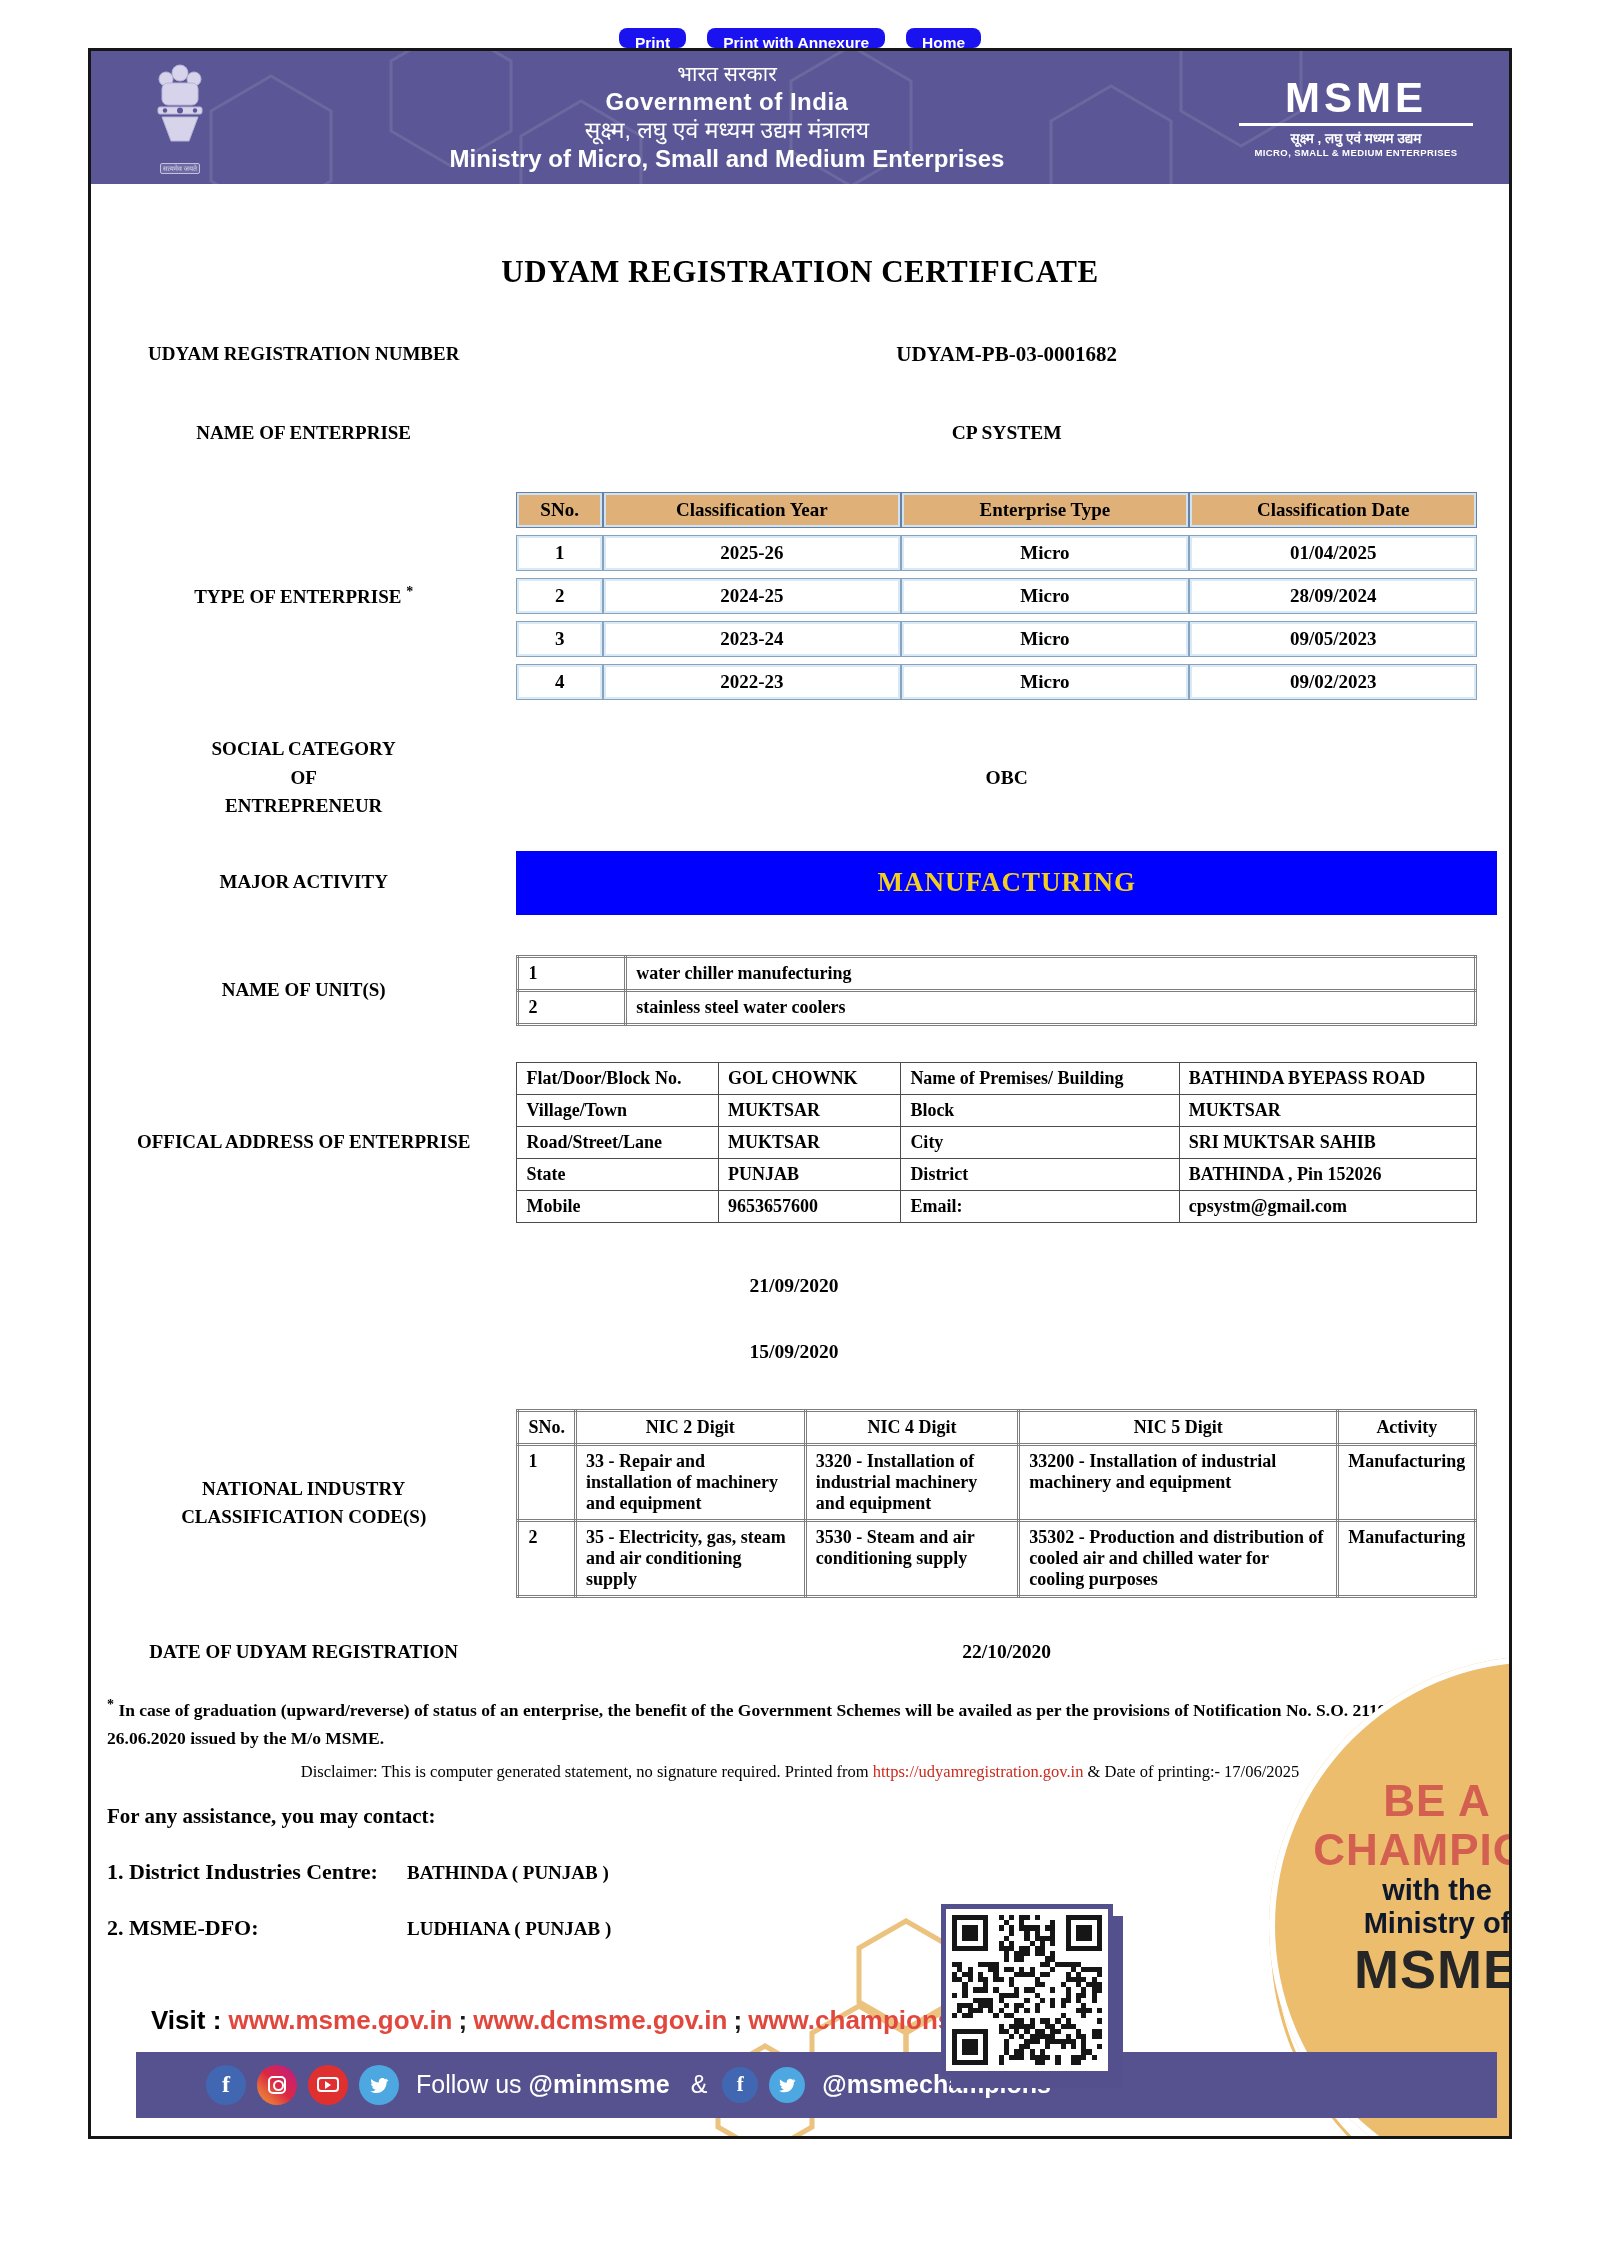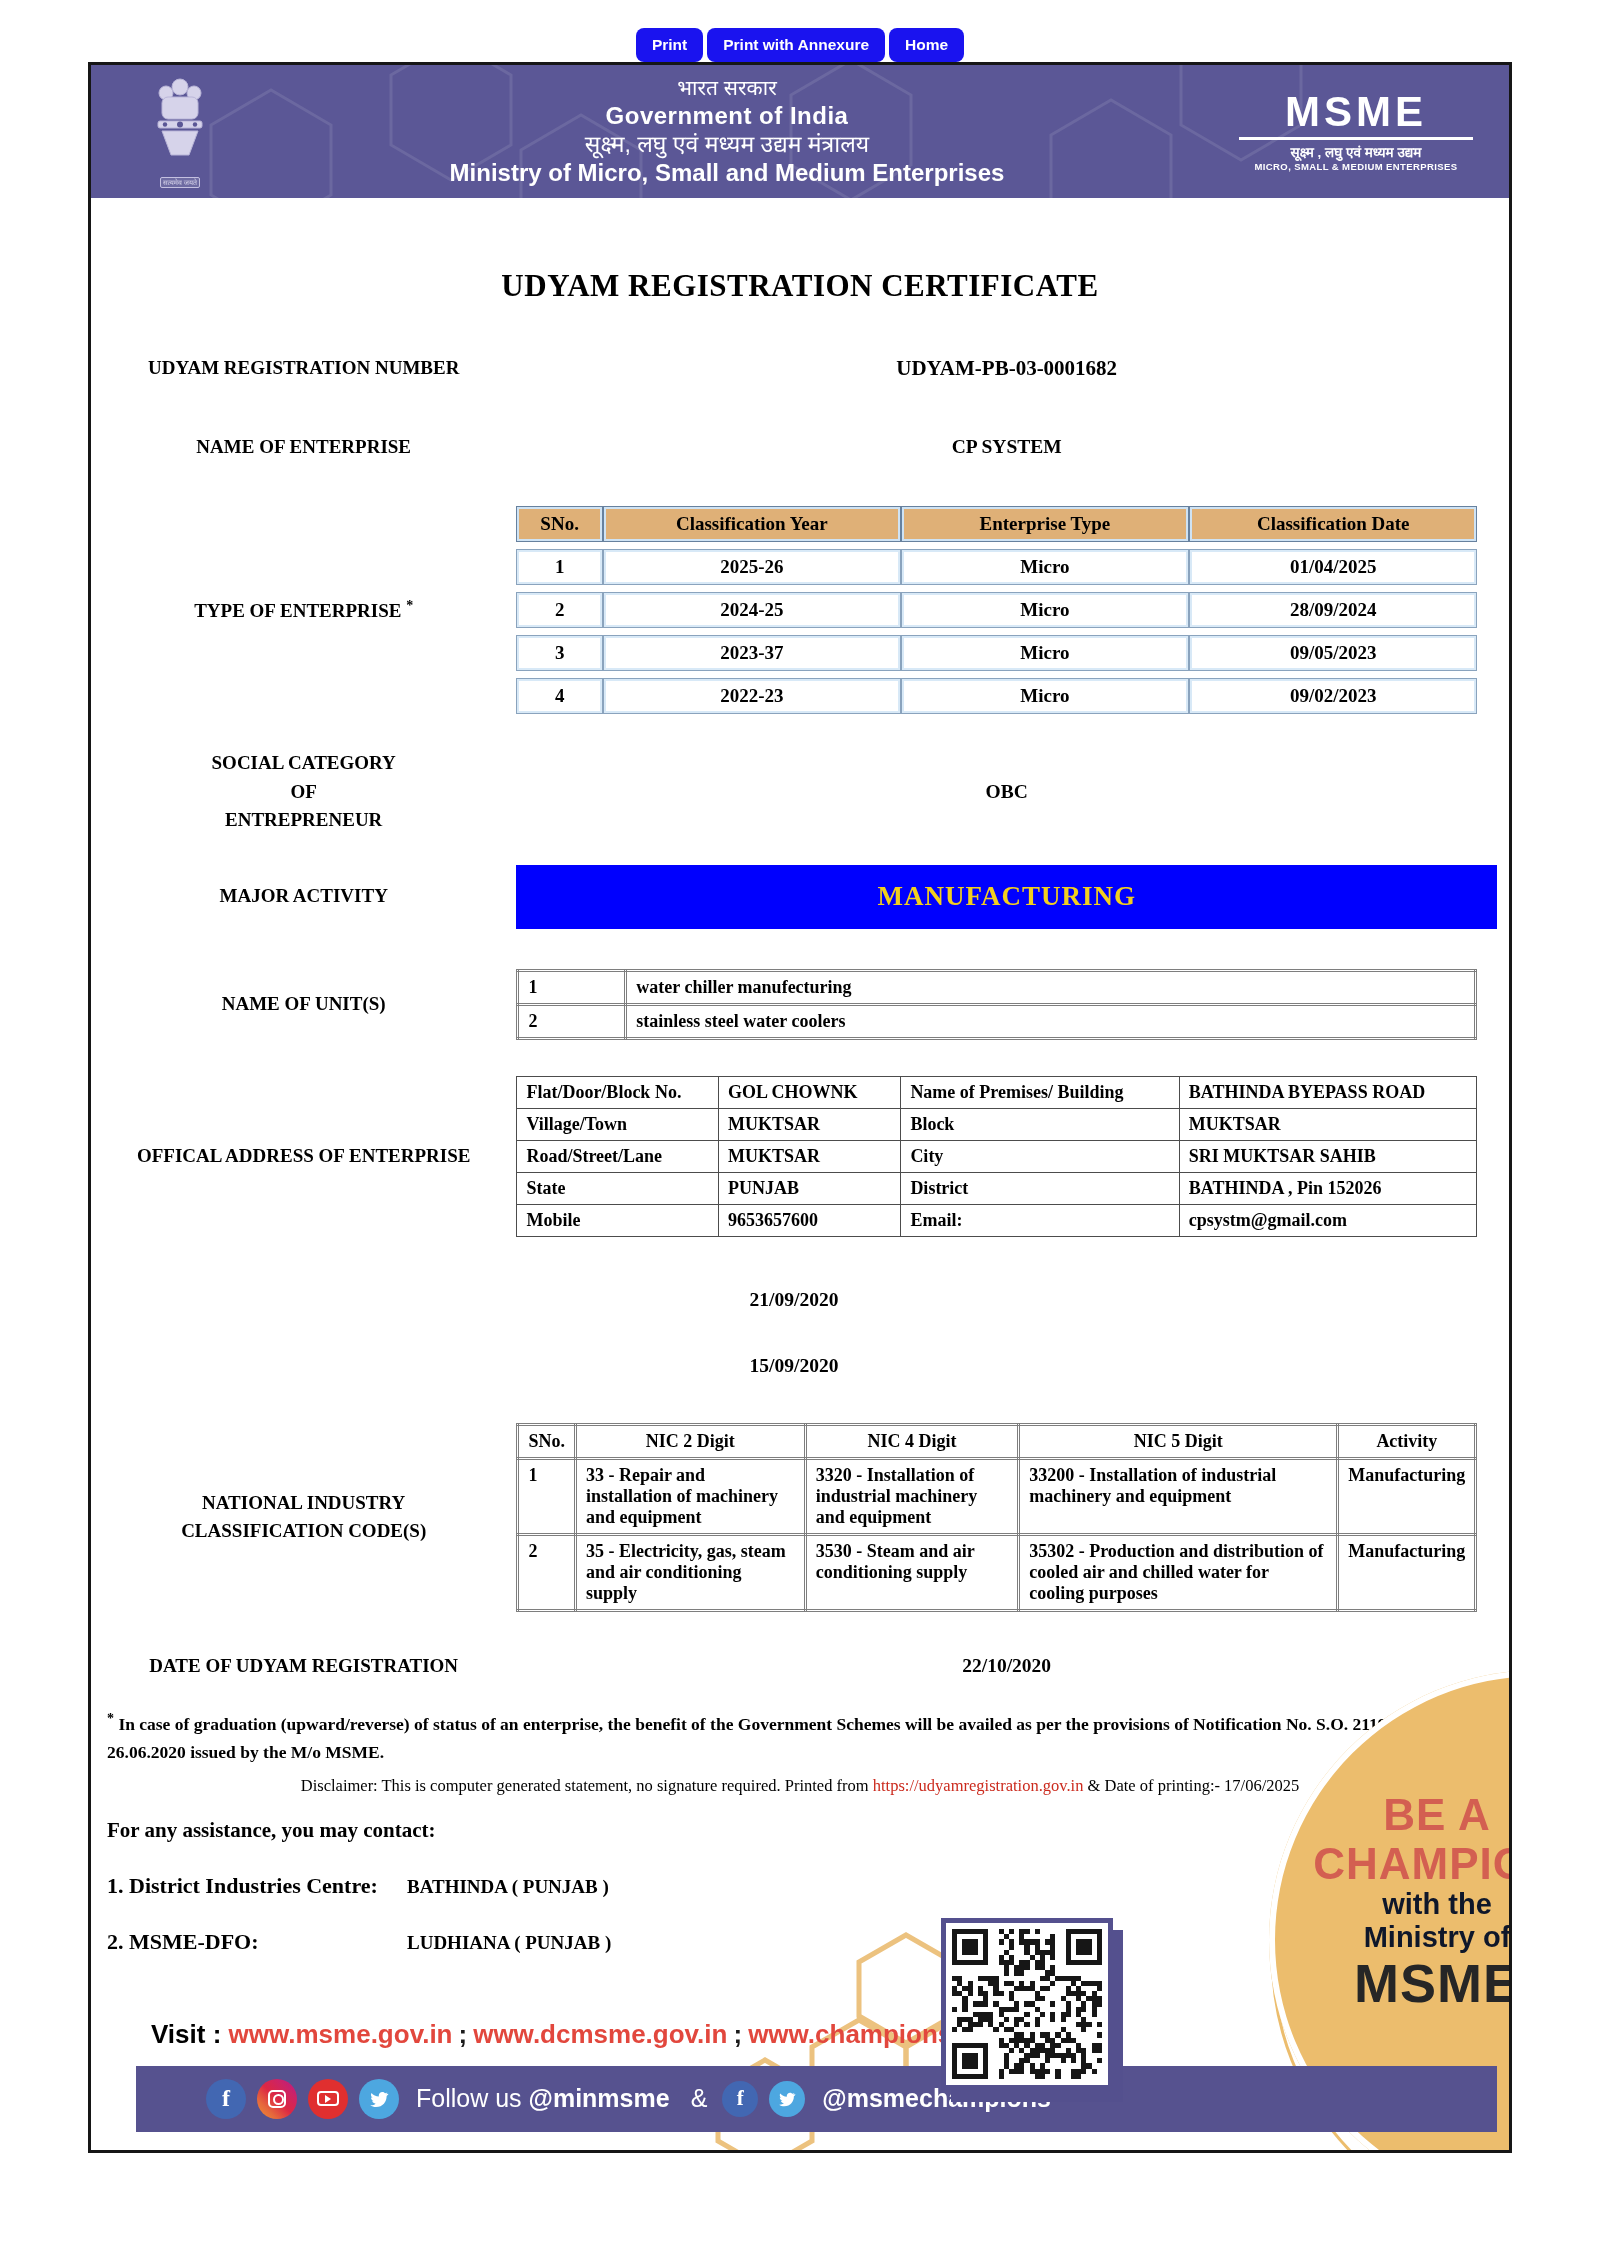--- a/index.html
+++ b/index.html
@@ -1,20 +1,20 @@
 <!DOCTYPE html>
 <html><head>
 <meta charset="utf-8">
 <style>
   * { margin:0; padding:0; box-sizing:border-box; }
   html,body { background:#fff; width:1600px; font-family:"Liberation Serif","DejaVu Serif",serif; }
   body { min-height:2262px; }
 
   
-  .btnbar { padding-top:28px; display:flex; justify-content:center; gap:4px; height:62px; }
+  .btnbar { padding-top:28px; display:flex; justify-content:center; gap:21px; height:48px; }
   .btn { background:#1a13ef; color:#fff; border:none; border-radius:8px; padding:6px 16px;
          font-family:"Liberation Sans",sans-serif; font-size:15.5px; font-weight:600; cursor:pointer; }
   .btn.bold { font-weight:800; }
 
   
   .cert { width:1424px; margin:0 auto; border:3px solid #161616; position:relative; overflow:hidden; background:#fff; padding-bottom:14px; }
 
   
   .hdr { height:133px; background:#5b5796; display:flex; align-items:center; position:relative; overflow:hidden; }
   .hexlayer { position:absolute; inset:0; }
@@ -201,21 +201,21 @@
           <td>01/04/2025</td>
         </tr>
         <tr>
           <td>2</td>
           <td>2024-25</td>
           <td>Micro</td>
           <td>28/09/2024</td>
         </tr>
         <tr>
           <td>3</td>
-          <td>2023-37</td>
+          <td>2023-24</td>
           <td>Micro</td>
           <td>09/05/2023</td>
         </tr>
         <tr>
           <td>4</td>
           <td>2022-23</td>
           <td>Micro</td>
           <td>09/02/2023</td>
         </tr>
       </tbody>

